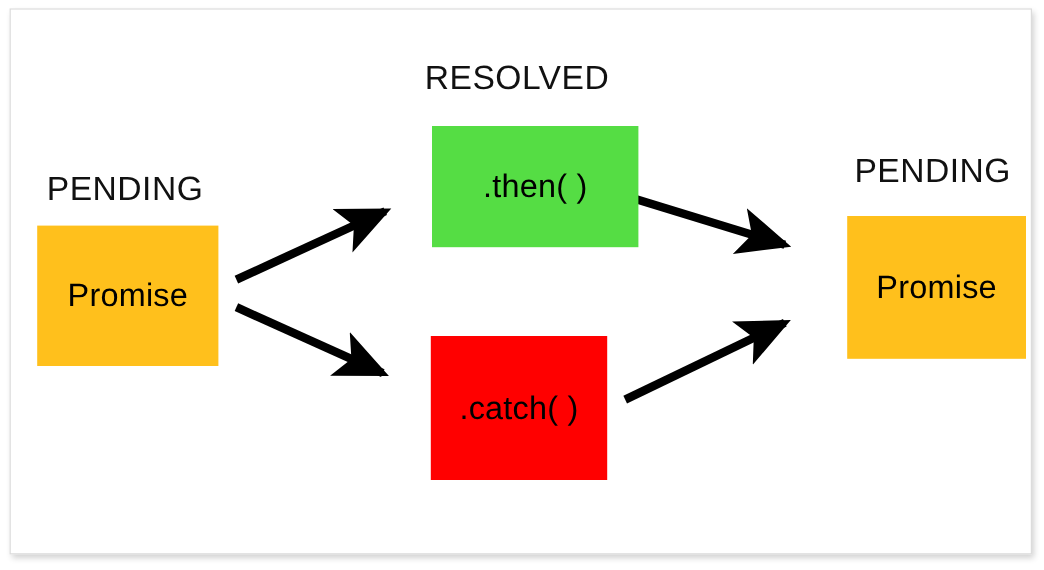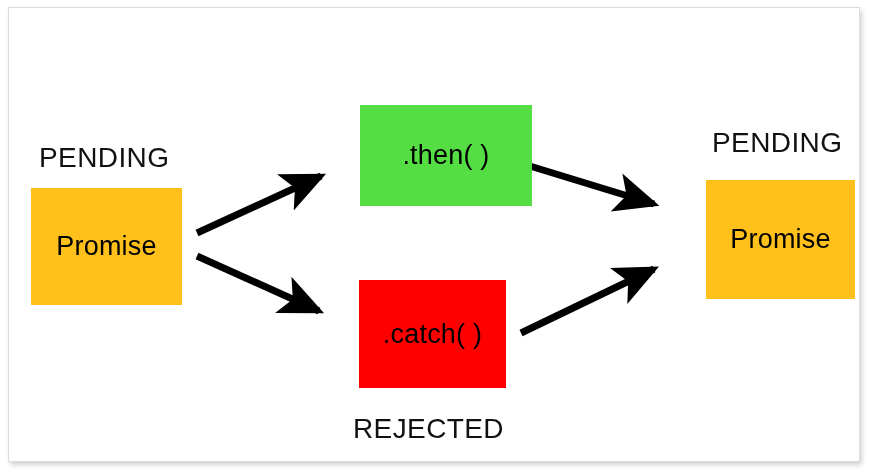--- a/index.html
+++ b/index.html
@@ -48,21 +48,21 @@
   }
   .node-pending-left {
     left: 22px;  top: 180px;  width: 151px; height: 117px;
     background: #FFC01C;
   }
   .node-resolved {
     left: 351px; top: 97px;  width: 172px; height: 101px;
     background: #55DD44;
   }
   .node-rejected {
-    left: 350px; top: 272px; width: 147px; height: 108px;
+    left: 350px; top: 272px; width: 147px; height: 120px;
     background: #FF0000;
   }
   .node-pending-right {
     left: 697px; top: 172px; width: 149px; height: 119px;
     background: #FFC01C;
   }
   
   .state-label {
     position: absolute;
     color: #111111;
@@ -109,22 +109,22 @@
           <line x1="511" y1="155" x2="645" y2="196" stroke="#000000" stroke-width="7" stroke-linecap="butt" marker-end="url(#ah)"></line>
         </g>
 
         <g>
           <line x1="512" y1="325" x2="645" y2="261" stroke="#000000" stroke-width="7" stroke-linecap="butt" marker-end="url(#ah)"></line>
         </g>
       </svg>
 
       <div class="state-label label-pending-left">PENDING</div>
 
+      <div class="state-label label-resolved">RESOLVED</div>
 
-      <div class="state-label label-rejected">REJECTED</div>
 
       <div class="state-label label-pending-right">PENDING</div>
 
       <div class="node node-pending-left">Promise</div>
 
       <div class="node node-resolved">.then( )</div>
 
       <div class="node node-rejected">.catch( )</div>
 
       <div class="node node-pending-right">Promise</div>

